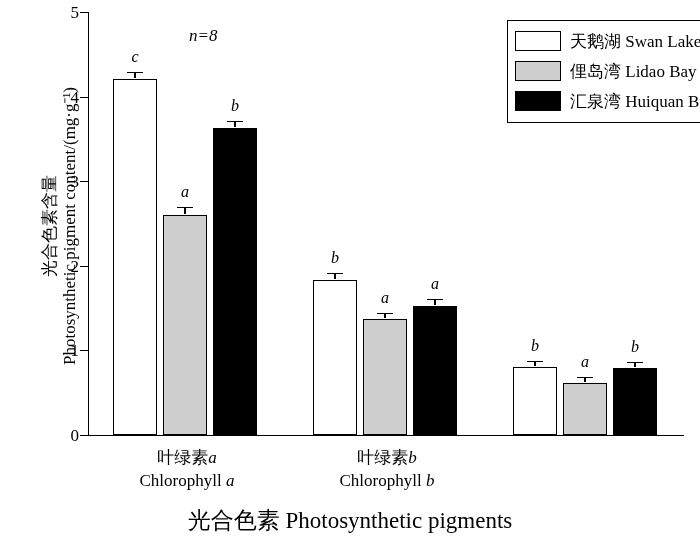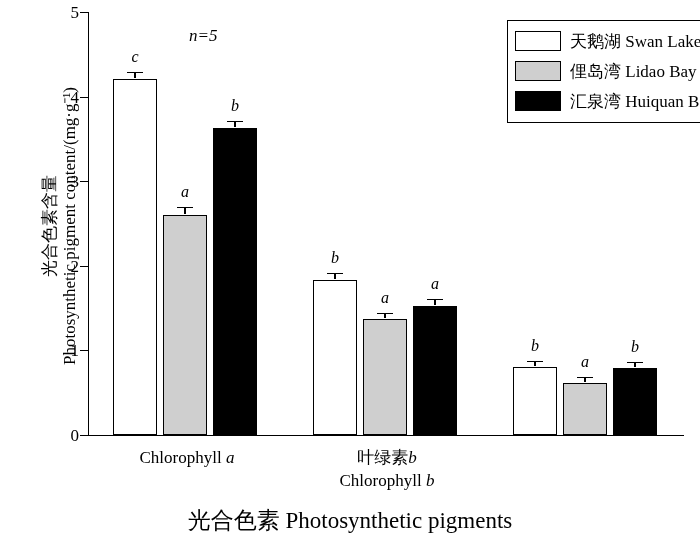--- a/index.html
+++ b/index.html
@@ -156,21 +156,21 @@
 
   <div class="ylabel">
     <span class="l1">光合色素含量</span>
   </div>
   <div class="ylabel" style="left:-150px;">
     <span class="l2">Photosynthetic pigment content/(mg·g⁻¹)</span>
   </div>
 
   <div id="plot">
 
-    <div class="nnote">n=5</div>
+    <div class="nnote">n=8</div>
 
     <div class="ytick" style="top:423px;"></div>
     <div class="ytlabel" style="top:423px;">0</div>
 
     <div class="ytick" style="top:338px;"></div>
     <div class="ytlabel" style="top:338px;">1</div>
 
     <div class="ytick" style="top:254px;"></div>
     <div class="ytlabel" style="top:254px;">2</div>
 
@@ -254,20 +254,21 @@
       </div>
       <div class="legend-row">
         <span class="swatch black"></span>
         <span class="legend-text">汇泉湾 Huiquan Bay</span>
       </div>
     </div>
 
   </div>
 
   <div class="catlabel" style="left:112px;top:446px;width:150px;">
+    <span class="cn"><span>叶绿素</span><span class="ital">a</span></span>
     <span class="en"><span>Chlorophyll </span><span class="ital">a</span></span>
   </div>
 
   <div class="catlabel" style="left:312px;top:446px;width:150px;">
     <span class="cn"><span>叶绿素</span><span class="ital">b</span></span>
     <span class="en"><span>Chlorophyll </span><span class="ital">b</span></span>
   </div>
 
 
   <div class="xlabel">光合色素 Photosynthetic pigments</div>

